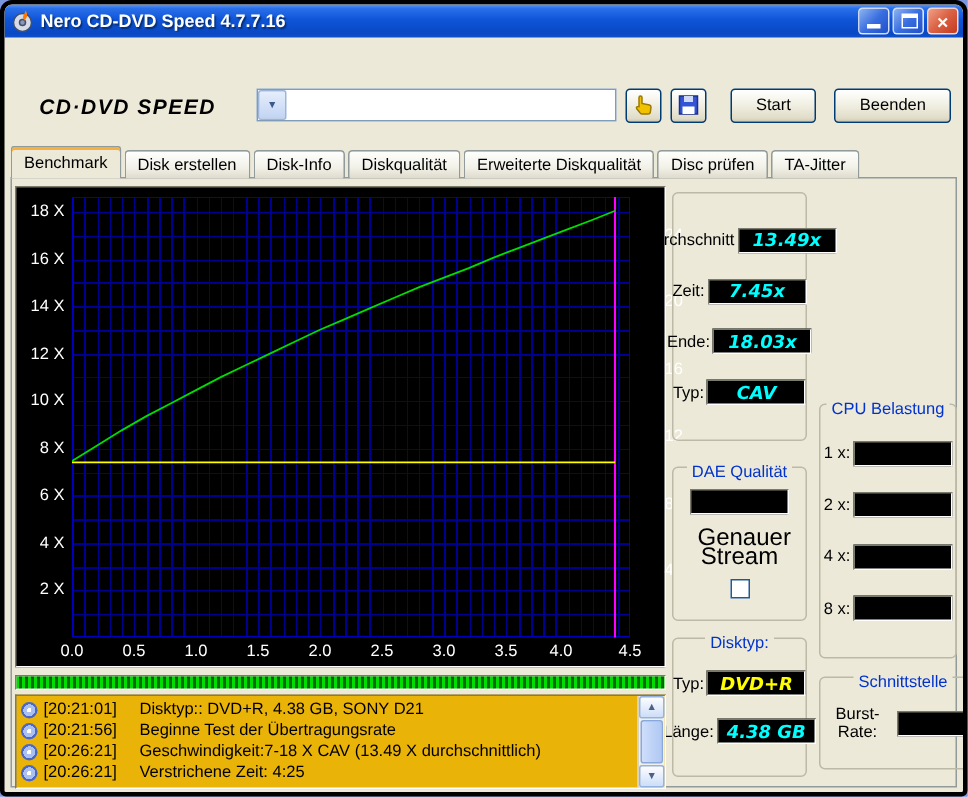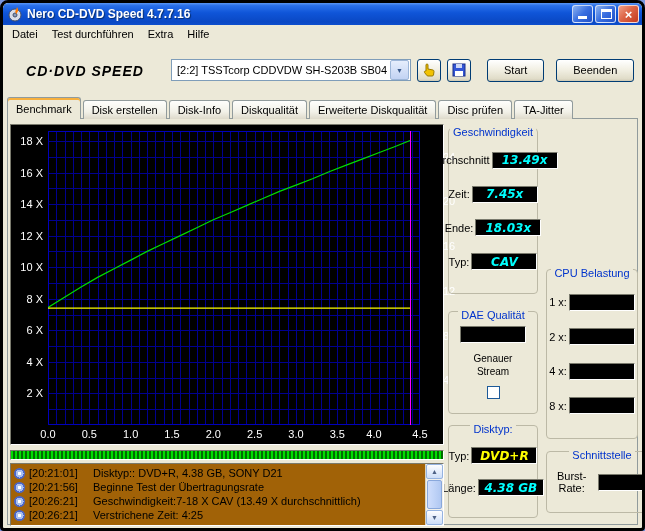--- a/index.html
+++ b/index.html
@@ -58,33 +58,33 @@
   
   .groupbox{position:absolute;border:1px solid #bcb9a6;border-radius:4px;box-sizing:border-box;}
   .gb-title{position:absolute;top:-7px;left:0;width:100%;text-align:center;}
   .gb-title span{background:#ece9d8;padding:0 3px;color:#0033cc;font-size:11px;}
   .gb-body{display:flex;flex-direction:column;align-items:center;justify-content:space-evenly;height:calc(100% - 6px);padding-top:6px;box-sizing:border-box;}
   .field{display:flex;flex-direction:row;align-items:center;gap:2px;}
   .field-label{font-size:11px;color:#000;text-align:center;}
   .lcd{width:66px;height:17px;background:#000;box-sizing:border-box;display:flex;align-items:center;justify-content:center;
     border:1px solid #7a7a6d;border-right-color:#fff;border-bottom-color:#fff;}
   .lcd span{font-family:"DejaVu Sans",sans-serif;font-style:italic;font-weight:bold;font-size:12px;color:#00ffff;white-space:nowrap;}
-  .dae-option{font-size:10px;color:#000;text-align:center;width:56px;line-height:13px;}
+  .dae-option{font-size:16px;color:#000;text-align:center;width:56px;line-height:13px;}
   .checkbox{width:13px;height:13px;background:#fff;border:1px solid #1d5a99;box-sizing:border-box;}
   [data-panel="speed"]{left:440px;top:9px;width:90px;height:166px;}
   [data-panel="dae"]{left:440px;top:192px;width:90px;height:103px;}
   [data-panel="disc"]{left:440px;top:306px;width:90px;height:93px;}
   [data-panel="access"]{left:538px;top:9px;width:92px;height:132px;}
   [data-panel="cpu"]{left:538px;top:150px;width:92px;height:170px;}
   [data-panel="iface"]{left:538px;top:332px;width:112px;height:62px;}
   
   .progress{position:absolute;left:2px;top:331px;width:434px;height:10px;box-sizing:border-box;
     border:1px solid #7a7a6d;border-right-color:#fff;border-bottom-color:#fff;background:#cfcbb8;}
   .progress-fill{height:100%;background:repeating-linear-gradient(to right,#00dd00 0 2px,#006a00 2px 4px);}
-  .log{position:absolute;left:2px;top:344px;width:434px;height:63px;background:#a16207;box-sizing:border-box;
+  .log{position:absolute;left:2px;top:344px;width:434px;height:63px;background:#eab308;box-sizing:border-box;
     border:1px solid #7a7a6d;border-right-color:#fff;border-bottom-color:#fff;}
   .log-rows{position:absolute;left:1px;top:2px;right:18px;bottom:1px;overflow:hidden;}
   .log-row{display:flex;align-items:center;height:14px;padding-left:2px;font-size:11px;color:#000;white-space:nowrap;}
   .log-icon{flex:0 0 auto;width:11px;height:11px;margin-right:4px;border-radius:50%;
     background:radial-gradient(circle at 50% 50%,#ffffff 0 1.5px,#a9c0f0 1.5px 4px,#4a66c8 4px 5.5px);}
   .log-time{width:64px;flex:0 0 auto;}
   .log-text{overflow:hidden;}
   .scrollbar{position:absolute;right:0;top:0;bottom:0;width:17px;background:#f1f0ea;display:flex;flex-direction:column;border-left:1px solid #d8d4c4;}
   .sb-btn{height:15px;flex:0 0 auto;background:linear-gradient(#fdfdfe,#cddef8);border:1px solid #95b3e0;border-radius:2px;
     color:#4d6185;font-size:7px;display:flex;align-items:center;justify-content:center;box-sizing:border-box;}
@@ -108,33 +108,26 @@
         </span>
       <span class="winbtn max">
           <span class="icon-max"></span>
         </span>
       <span class="winbtn close">
           <span>×</span>
         </span>
     </span>
   </div>
 
-  <div class="menubar">
-      <div class="menu-item">Datei</div>
-      <div class="menu-item">Test durchführen</div>
-      <div class="menu-item">Extra</div>
-      <div class="menu-item">Hilfe</div>
-    </div>
 
   <div class="toolbar">
     <div class="logo">
       <div class="logo-bottom">CD·DVD SPEED</div>
     </div>
     <div class="combo">
-      <span class="combo-text">[2:2] TSSTcorp CDDVDW SH-S203B SB04</span>
       <span class="combo-arrow">▼</span>
     </div>
     <button class="iconbtn">
       <svg width="16" height="16" viewBox="0 0 16 16">
         <path d="M5 9 L5 3 Q5 2 6 2 Q7 2 7 3 L7 7 L12 8 Q13 8.3 13 9.5 L12.5 13 Q12.3 14 11 14 L7 14 Q6 14 5.5 13 L3.5 10.5 Q3 9.8 3.6 9.3 Q4.2 8.8 5 9 Z" fill="#f2c200" stroke="#9a7a00"></path>
       </svg>
     </button>
     <button class="iconbtn">
       <svg width="16" height="16" viewBox="0 0 16 16">
         <rect x="2" y="2" width="12" height="12" fill="#3355d5" stroke="#1a2f8a"></rect>
@@ -248,21 +241,20 @@
         <div class="tick tick-x" style="left: 148px;">1.5</div>
         <div class="tick tick-x" style="left: 189.333px;">2.0</div>
         <div class="tick tick-x" style="left: 230.667px;">2.5</div>
         <div class="tick tick-x" style="left: 272px;">3.0</div>
         <div class="tick tick-x" style="left: 313.333px;">3.5</div>
         <div class="tick tick-x" style="left: 350px;">4.0</div>
         <div class="tick tick-x" style="left: 396px;">4.5</div>
       </div>
 
     <div class="groupbox" data-panel="speed">
-      <div class="gb-title"><span>Geschwindigkeit</span></div>
       <div class="gb-body">
           <div class="field">
             <div class="field-label">Durchschnitt</div>
             <div class="lcd">
               <span>13.49x</span>
             </div>
           </div>
           <div class="field">
             <div class="field-label">Zeit:</div>
             <div class="lcd">

